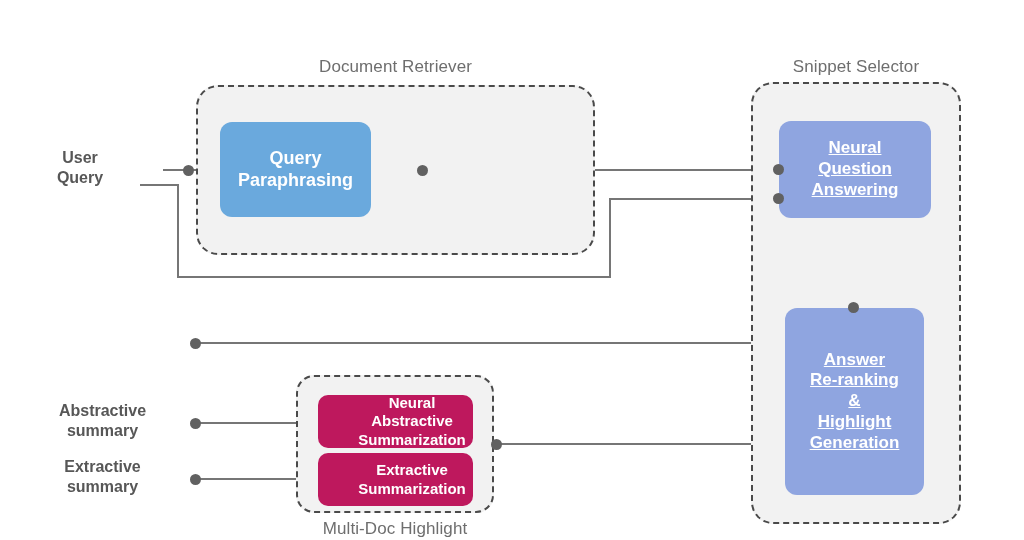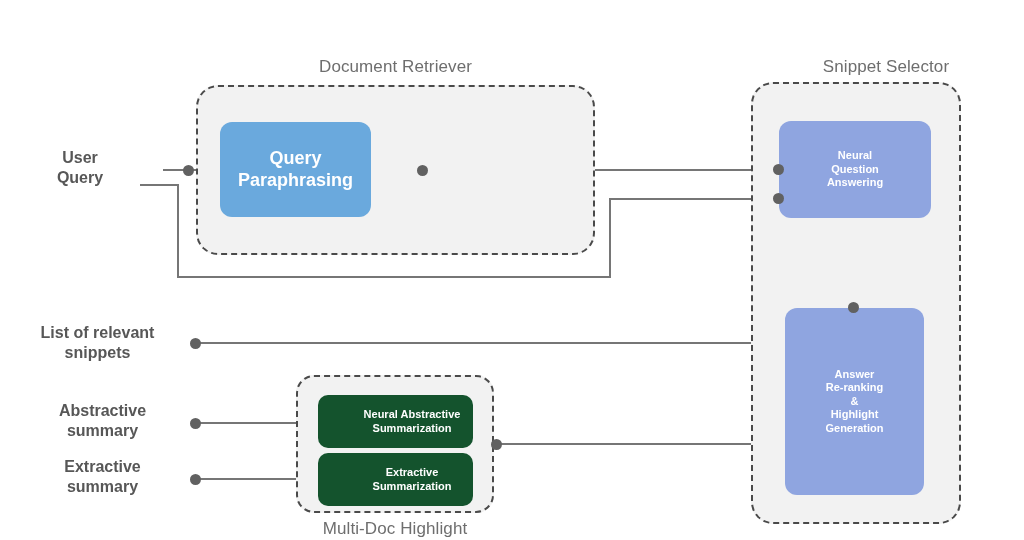--- a/index.html
+++ b/index.html
@@ -37,22 +37,22 @@
     display:flex;
     align-items:center;
     justify-content:center;
     text-align:center;
     font-weight:bold;
     line-height:1.22;
     box-sizing:border-box;
     white-space:pre-line;
   }
   .node.blue{background:#6aa9dd;font-size:18px;}
-  .node.peri{background:#8fa5e0;font-size:11px;}
-  .node.purple{background:#14532d;font-size:11px;border-radius:10px;padding-left:33px;}
+  .node.peri{background:#8fa5e0;font-size:17px;text-decoration:underline;}
+  .node.purple{background:#be185d;font-size:15px;border-radius:10px;padding-left:33px;}
 
   
   .iolabel{
     position:absolute;
     color:#575757;
     font-weight:bold;
     font-size:16px;
     line-height:1.28;
     text-align:center;
     white-space:pre-line;
@@ -88,21 +88,21 @@
     <path d="M 789 417 H 500"></path>
 
     <path d="M 322 396 H 199"></path>
 
     <path d="M 322 452 H 199"></path>
   </svg>
 
   <div class="caption" style="left:196px;top:30px;width:399px;">Document Retriever</div>
   <div class="group" style="left:196px;top:58px;width:399px;height:170px;"></div>
 
-  <div class="caption" style="left:781px;top:30px;width:210px;">Snippet Selector</div>
+  <div class="caption" style="left:751px;top:30px;width:210px;">Snippet Selector</div>
   <div class="group" style="left:751px;top:55px;width:210px;height:442px;"></div>
 
   <div class="group" style="left:296px;top:348px;width:198px;height:138px;border-radius:18px;"></div>
   <div class="caption" style="left:296px;top:492px;width:198px;">Multi-Doc Highlight</div>
 
   <div class="node blue" style="left:220px;top:95px;width:151px;height:95px;">Query
 Paraphrasing</div>
 
 
   <div class="node peri" style="left:779px;top:94px;width:152px;height:97px;">Neural
@@ -117,22 +117,20 @@
 
   <div class="node purple" style="left:318px;top:368px;width:155px;height:53px;">Neural Abstractive
 Summarization</div>
 
   <div class="node purple" style="left:318px;top:426px;width:155px;height:53px;">Extractive
 Summarization</div>
 
   <div class="iolabel" style="left:20px;top:121px;width:120px;">User
 Query</div>
 
-  <div class="iolabel" style="left:10px;top:296px;width:175px;">List of relevant
-snippets</div>
 
   <div class="iolabel" style="left:20px;top:374px;width:165px;">Abstractive
 summary</div>
 
   <div class="iolabel" style="left:20px;top:430px;width:165px;">Extractive
 summary</div>
 
   <div class="dot" style="left:183px;top:138px;"></div>
   <div class="dot" style="left:417px;top:138px;"></div>
   <div class="dot" style="left:773px;top:137px;"></div>

